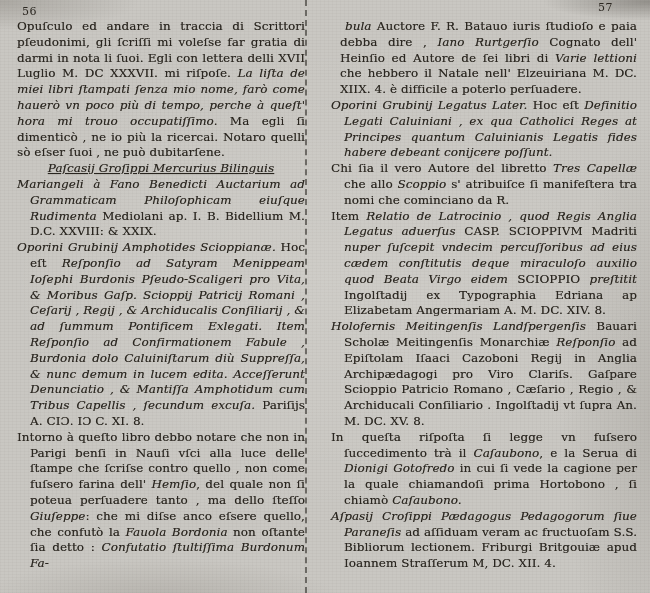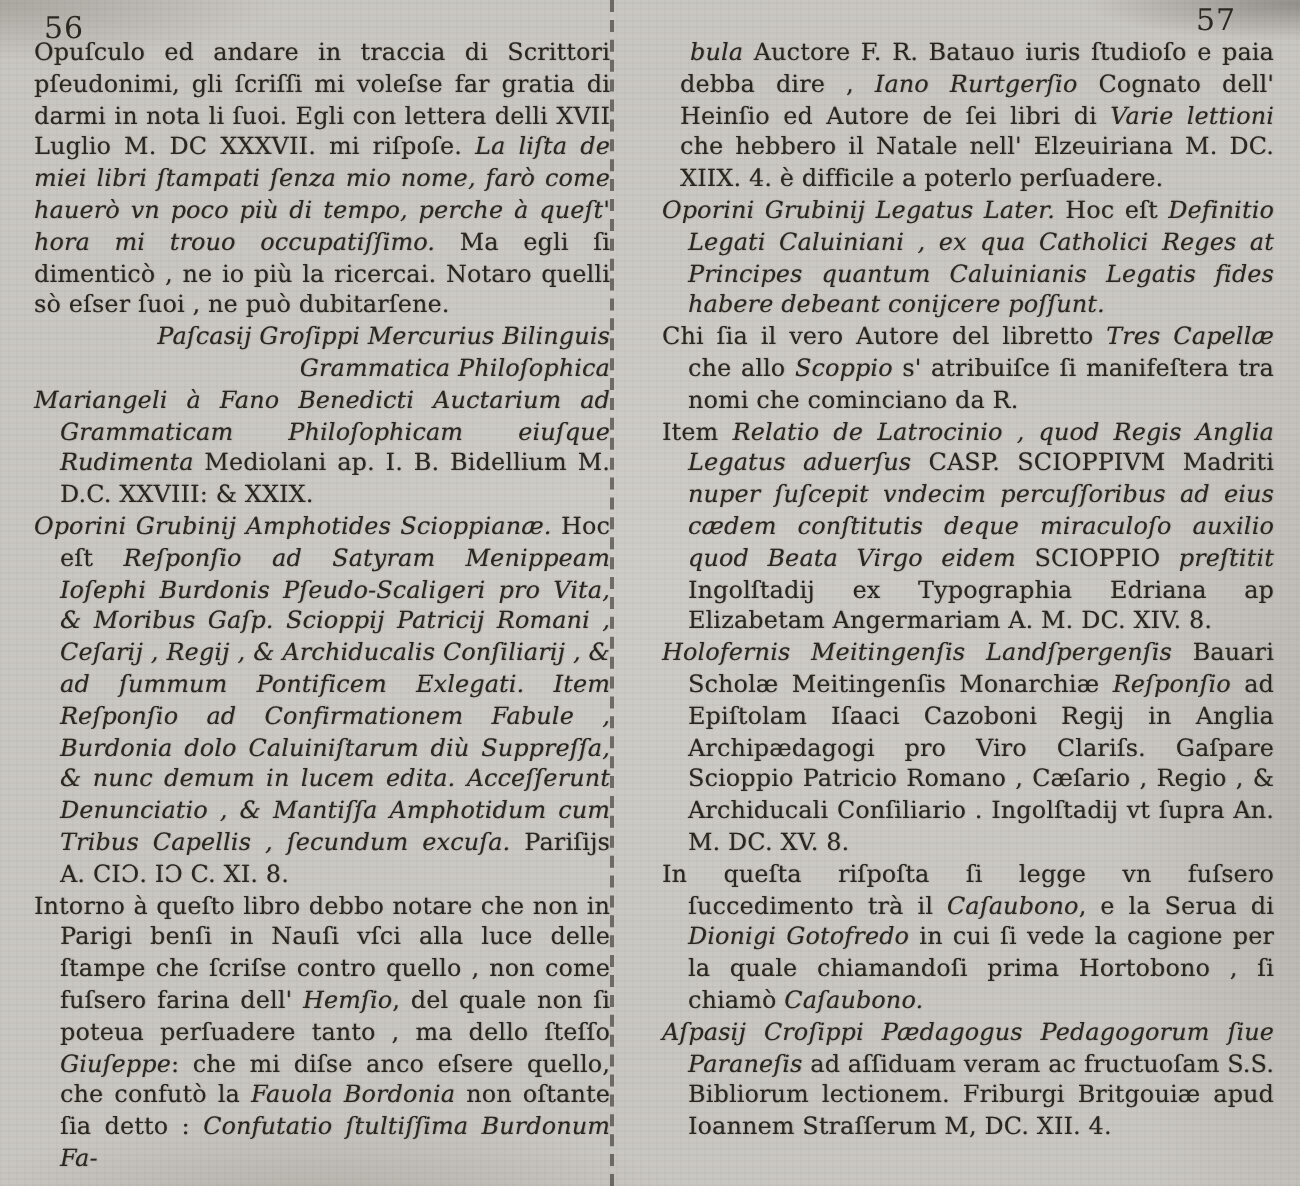--- a/index.html
+++ b/index.html
@@ -23,36 +23,36 @@
       radial-gradient(ellipse 150px 26px at 648px 2px,  rgba(62,58,52,0.38), rgba(0,0,0,0) 70%),
       radial-gradient(ellipse 190px 40px at 2px 2px,    rgba(95,90,82,0.28), rgba(0,0,0,0) 72%),
       radial-gradient(ellipse 260px 60px at 160px 600px,rgba(110,104,95,0.22), rgba(0,0,0,0) 70%),
       radial-gradient(ellipse 420px 300px at 330px 280px, rgba(255,253,248,0.10), rgba(0,0,0,0) 80%),
       radial-gradient(ellipse 120px 400px at 652px 420px, rgba(104,99,91,0.16), rgba(0,0,0,0) 75%);
   }
   .divider{
     position:absolute;left:305px;top:0;bottom:0;width:0;
     border-left:2px dashed rgba(52,49,44,0.62);
   }
-  .pagenum{position:absolute;font-size:15px;color:#2b2721;letter-spacing:0.5px;}
+  .pagenum{position:absolute;font-size:11px;color:#2b2721;letter-spacing:0.5px;}
   .pn-left{left:22px;top:5px;}
   .pn-right{left:598px;top:1px;}
   .page{
     position:absolute;top:19px;
     font-size:11.9px;line-height:15.8px;
     text-align:justify;letter-spacing:0.1px;
     text-shadow:0.2px 0.2px 0.6px rgba(40,35,28,0.5);
   }
   .page-left{left:17px;width:288px;}
   .page-right{left:331px;width:306px;}
   .para{margin:0;}
   .entry{padding-left:13px;text-indent:-13px;}
   .cont{padding-left:9px;text-indent:5px;}
   .it{font-style:italic;}
-  .verse{margin:0;text-align:right;}
+  .verse{margin:0;text-align:center;text-decoration:underline;}
   .verse .l1{margin-left:72px;}
   .verse .l2{margin-left:78px;}
   .sigline{position:relative;height:16px;}
   .sig{position:absolute;left:47%;letter-spacing:2px;}
   .catch-r{position:absolute;right:2px;}
 </style>
 </head>
 <body>
 
 <div class="scan">
@@ -61,21 +61,20 @@
   <div class="divider"></div>
 
   <div class="pagenum pn-left">56</div>
   <div class="pagenum pn-right">57</div>
 
   <div class="page page-left">
     <p class="para"><span>Opuſculo ed andare in traccia di Scrittori pſeudonimi, gli ſcriſſi mi voleſse far gratia di darmi in nota li ſuoi. Egli con lettera delli XVII Luglio M. DC XXXVII. mi riſpoſe. </span><span class="it">La liſta de miei libri ſtampati ſenza mio nome, farò come hauerò vn poco più di tempo, perche à queſt' hora mi trouo occupatiſſimo. </span><span>Ma egli ſi dimenticò , ne io più la ricercai. Notaro quelli sò eſser ſuoi , ne può dubitarſene.</span></p>
 
     <div class="verse">
       <div class="it l0">Paſcasij Groſippi Mercurius Bilinguis</div>
-      <div class="it l1">Grammatica Philoſophica</div>
     </div>
 
     <p class="para entry"><span class="it">Mariangeli à Fano Benedicti Auctarium ad Grammaticam Philoſophicam eiuſque Rudimenta </span><span>Mediolani ap. I. B. Bidellium M. D.C. XXVIII: &amp; XXIX.</span></p>
 
     <p class="para entry"><span class="it">Oporini Grubinij Amphotides Scioppianæ. </span><span>Hoc eſt </span><span class="it">Reſponſio ad Satyram Menippeam Ioſephi Burdonis Pſeudo-Scaligeri pro Vita, &amp; Moribus Gaſp. Scioppij Patricij Romani , Ceſarij , Regij , &amp; Archiducalis Conſiliarij , &amp; ad ſummum Pontificem Exlegati. Item Reſponſio ad Confirmationem Fabule , Burdonia dolo Caluiniſtarum diù Suppreſſa, &amp; nunc demum in lucem edita. Acceſſerunt Denunciatio , &amp; Mantiſſa Amphotidum cum Tribus Capellis , ſecundum excuſa. </span><span>Pariſijs A. CIƆ. IƆ C. XI. 8.</span></p>
 
     <p class="para entry"><span>Intorno à queſto libro debbo notare che non in Parigi benſi in Nauſi vſci alla luce delle ſtampe che ſcriſse contro quello , non come fuſsero farina dell' </span><span class="it">Hemſio</span><span>, del quale non ſi poteua perſuadere tanto , ma dello ſteſſo </span><span class="it">Giuſeppe</span><span>: che mi diſse anco eſsere quello, che confutò la </span><span class="it">Fauola Bordonia</span><span> non oſtante ſia detto : </span><span class="it">Confutatio ſtultiſſima Burdonum Fa-</span></p>
 
   </div>
 

